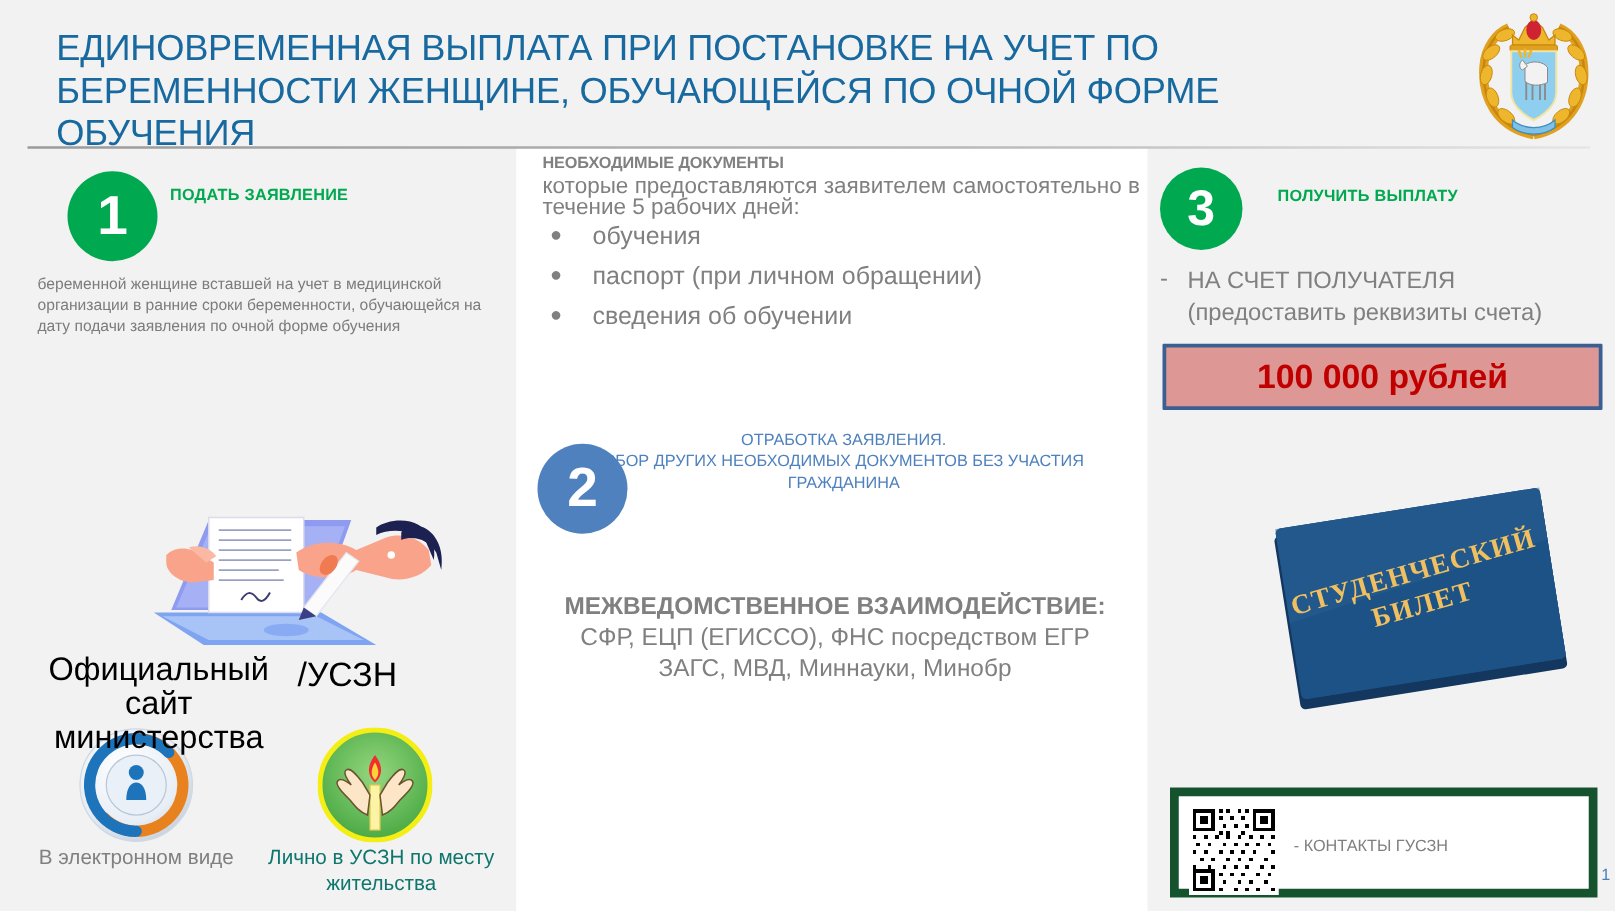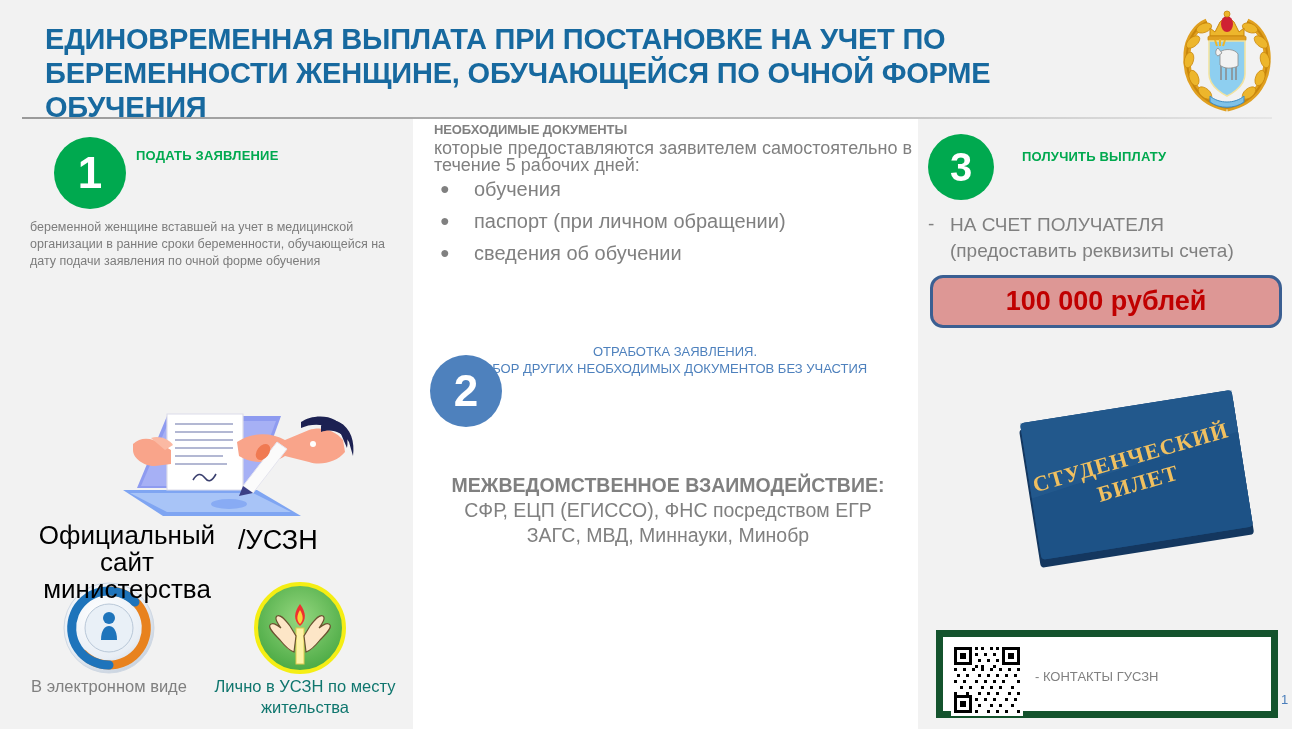--- a/index.html
+++ b/index.html
@@ -22,21 +22,21 @@
     background: #f2f2f2;
   }
 
   
   .header-title {
     position: absolute;
     left: 45px;
     top: 22px;
     width: 1020px;
     font-size: 29px;
-    font-weight: bold;
+    font-weight: normal;
     line-height: 34px;
     color: #17699f;
     letter-spacing: -0.2px;
     z-index: 30;
   }
   .header-rule {
     position: absolute;
     left: 22px;
     top: 117px;
     width: 1250px;
@@ -278,21 +278,21 @@
     color: #808080;
   }
   .amount-box {
     position: absolute;
     left: 930px;
     top: 275px;
     width: 352px;
     height: 53px;
     background: #dd9795;
     border: 3px solid #3b5f92;
-    border-radius: 13px;
+    border-radius: 1px;
     display: flex;
     align-items: center;
     justify-content: center;
     box-sizing: border-box;
   }
   .amount-box .amount-text {
     color: #c00000;
     font-size: 27px;
     font-weight: bold;
   }
@@ -490,20 +490,21 @@
     <li>
       <span class="bullet">●</span>
       <span>сведения об обучении</span>
     </li>
   </ul>
 
   <div class="circle circle-2">2</div>
   <div class="step2-text">
     <div>ОТРАБОТКА ЗАЯВЛЕНИЯ.</div>
     <div>СБОР ДРУГИХ НЕОБХОДИМЫХ ДОКУМЕНТОВ БЕЗ УЧАСТИЯ</div>
+    <div>ГРАЖДАНИНА</div>
   </div>
 
   <div class="interop">
     <div class="strong">МЕЖВЕДОМСТВЕННОЕ ВЗАИМОДЕЙСТВИЕ:</div>
     <div>СФР, ЕЦП (ЕГИССО), ФНС посредством ЕГР</div>
     <div>ЗАГС, МВД, Миннауки, Минобр</div>
   </div>
 
 
   <div class="circle circle-3">3</div>

